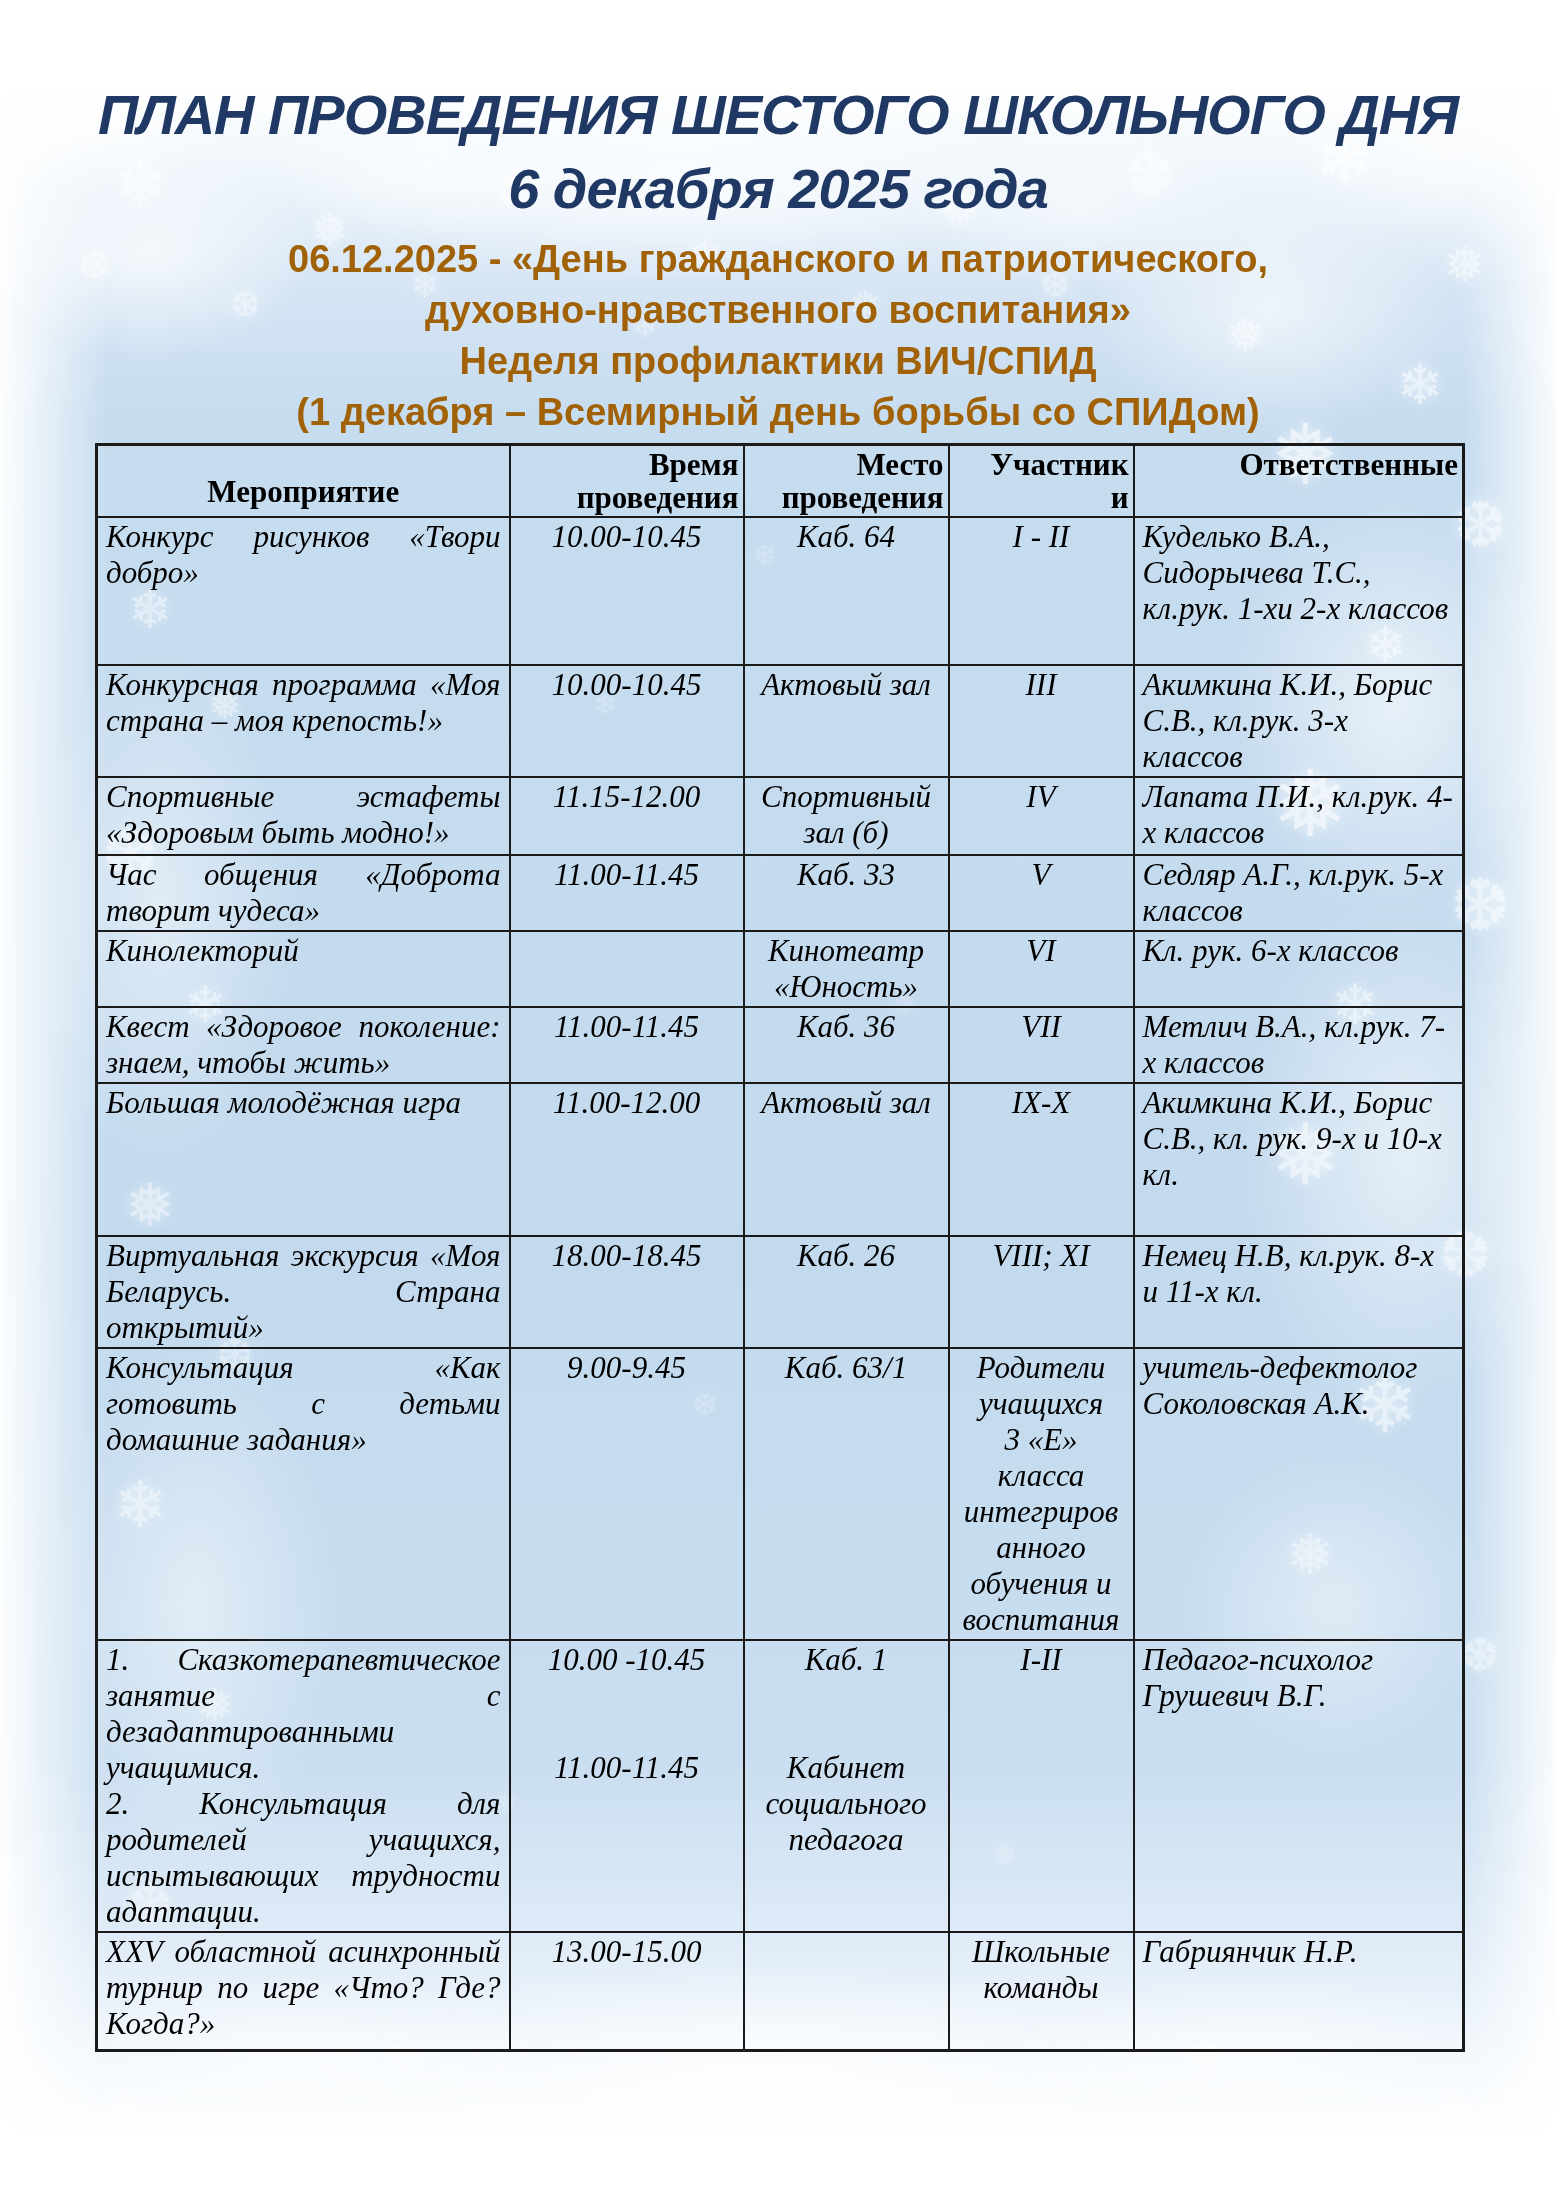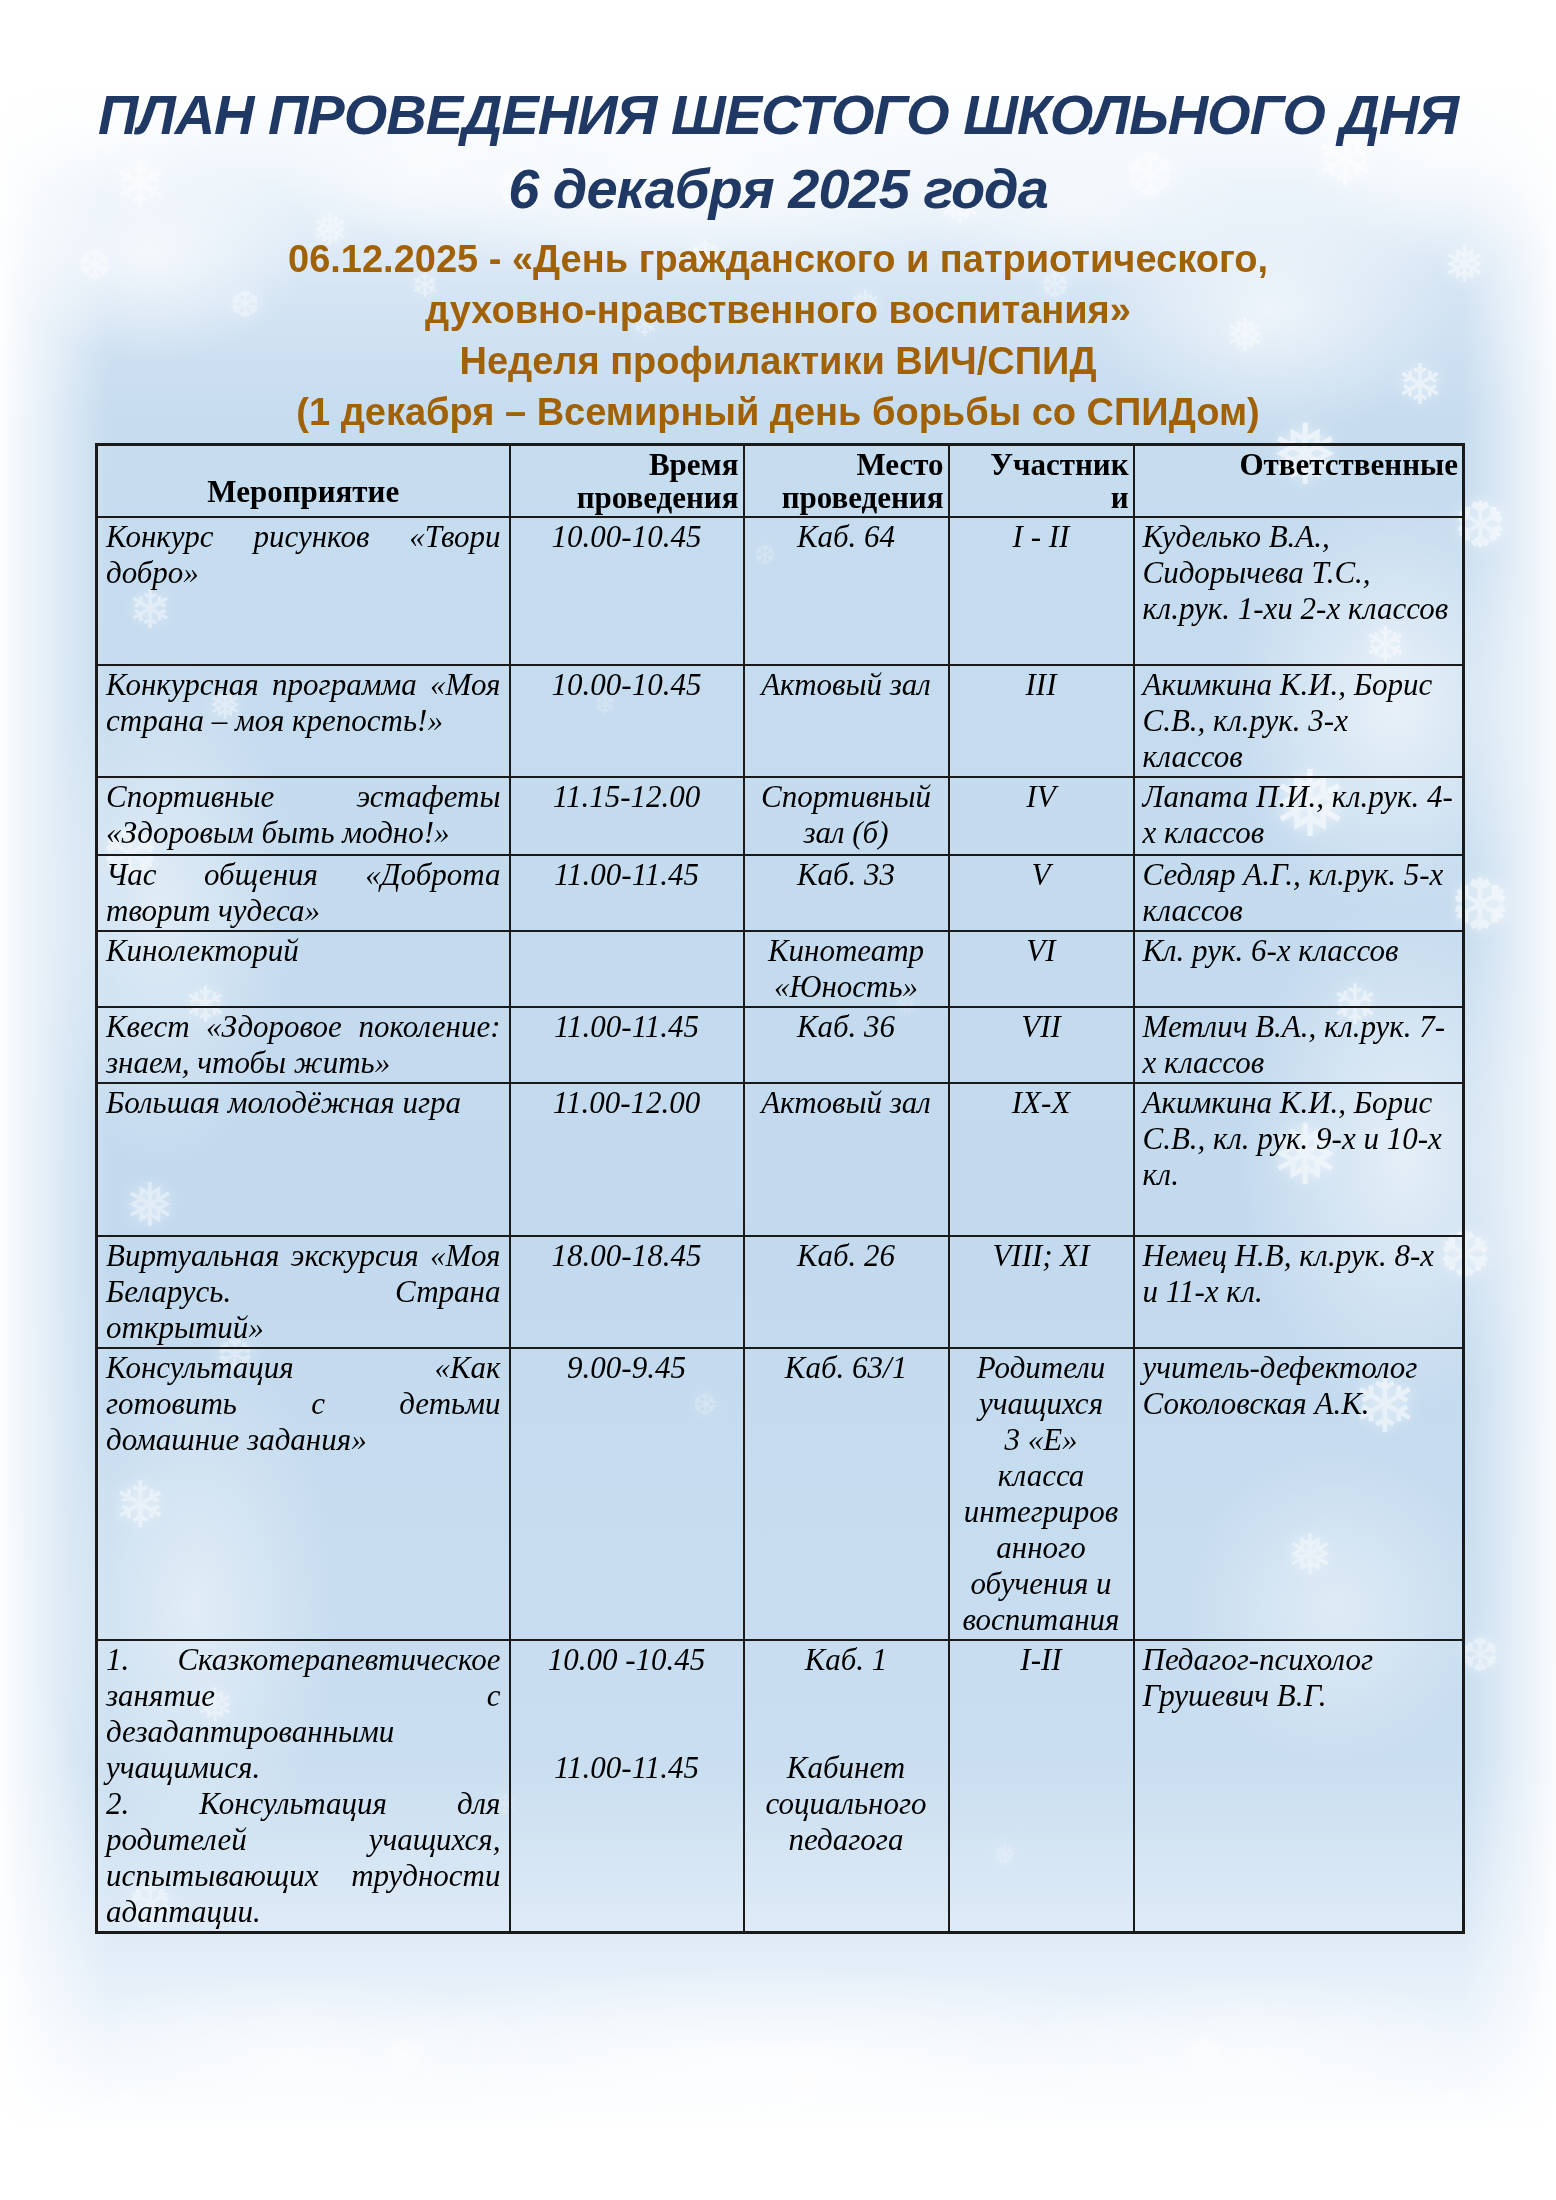--- a/index.html
+++ b/index.html
@@ -235,16 +235,23 @@
 11.00-11.45</td>
       <td>Каб. 1
 
 
 Кабинет
 социального
 педагога</td>
       <td>I-II</td>
       <td>Педагог-психолог Грушевич В.Г.</td>
     </tr>
+        <tr>
+      <td>XXV областной асинхронный турнир по игре «Что? Где? Когда?»</td>
+      <td>13.00-15.00</td>
+      <td></td>
+      <td>Школьные команды</td>
+      <td>Габриянчик Н.Р.</td>
+    </tr>
       </tbody>
   </table>
 
 </div>
 
 </body></html>

